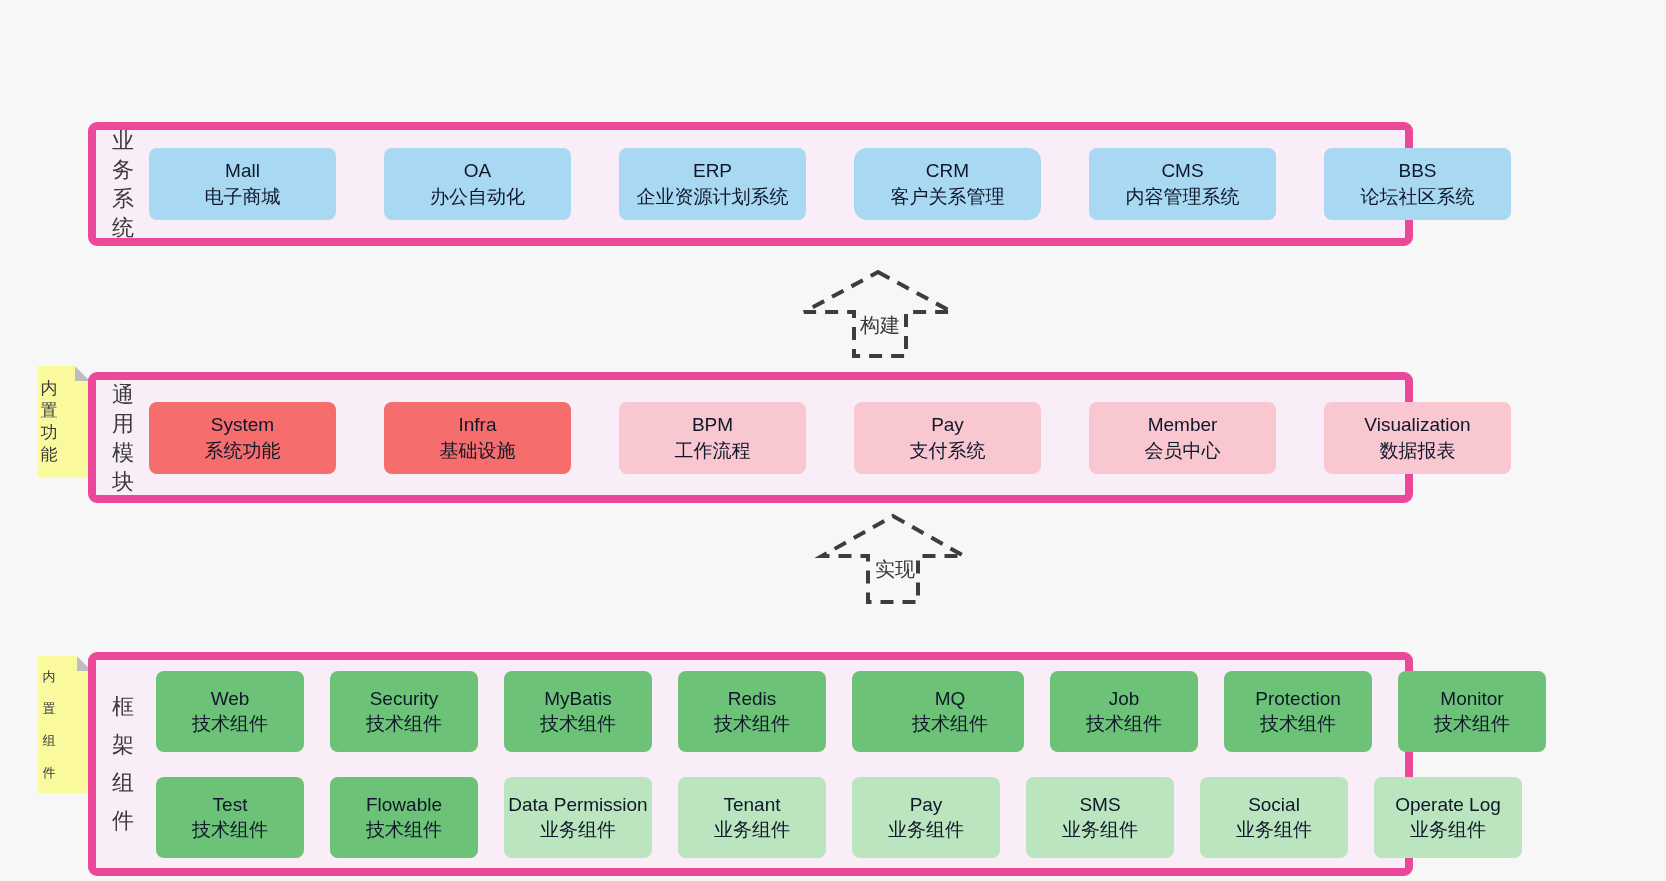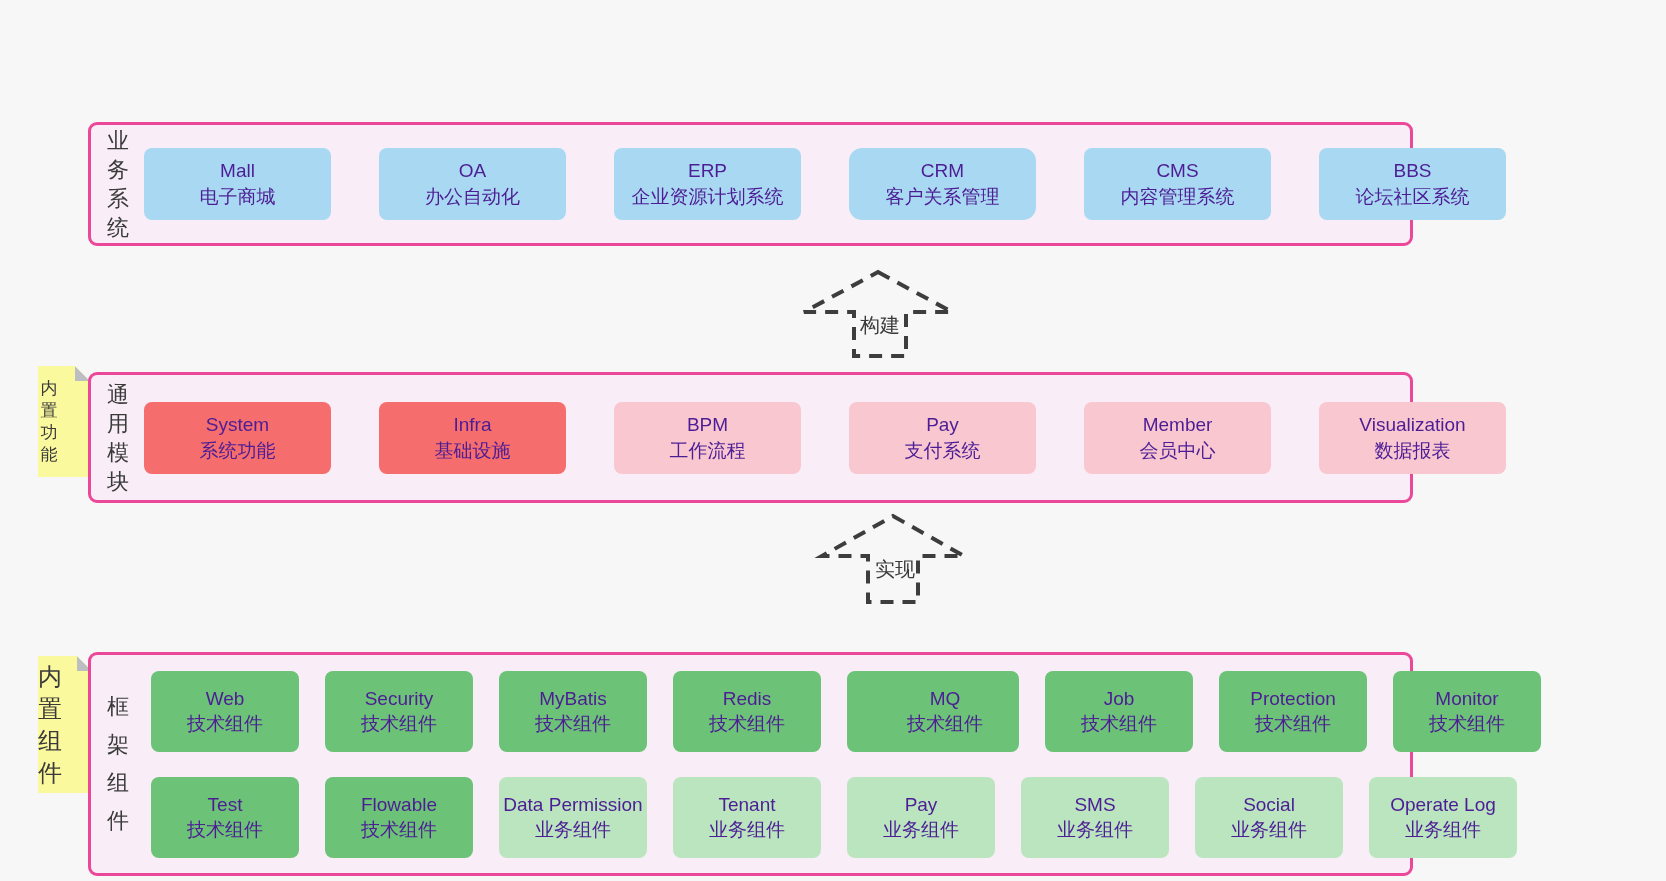--- a/index.html
+++ b/index.html
@@ -4,58 +4,58 @@
 <style>
   html,body{margin:0;padding:0;background:#f7f7f7;}
   .canvas{
     position:relative;width:1666px;height:881px;overflow:hidden;
     background:#f7f7f7;color:#3a3a3a;
     font-family:"Liberation Sans","DejaVu Sans",sans-serif;
   }
   
   .layer{
     position:absolute;left:88px;width:1325px;box-sizing:border-box;
-    background:#f9eef7;border:3px solid #ec4899;border-radius:9px;
+    background:#f9eef7;border:8px solid #ec4899;border-radius:9px;
     display:flex;align-items:center;z-index:2;
   }
   #layer-business{top:122px;height:124px;}
   #layer-modules{top:372px;height:131px;}
   #layer-components{top:652px;height:224px;}
   .layer-label{
     flex:none;width:28px;margin-left:13px;
     font-size:22px;line-height:29px;text-align:center;
     word-break:break-all;color:#3a3a3a;
   }
   #layer-components .layer-label{line-height:38px;}
   .rows{flex:1;display:flex;flex-direction:column;justify-content:center;gap:25px;}
   .row{display:flex;gap:48px;margin-left:12px;}
   #layer-components .row{gap:26px;margin-left:19px;}
   
   .box{
     flex:none;width:187px;height:72px;border-radius:8px;
     display:flex;flex-direction:column;justify-content:center;
-    text-align:center;font-size:19px;line-height:26px;color:#4c1d95;align-items:center;
+    text-align:center;font-size:19px;line-height:26px;color:#0f172a;align-items:center;
   }
   #layer-components .box{width:148px;height:81px;line-height:25px;}
   
   .sticky{
     position:absolute;background:#fbf99e;z-index:1;
     display:flex;align-items:center;justify-content:flex-start;
     clip-path:polygon(0 0, calc(100% - 15px) 0, 100% 15px, 100% 100%, 0 100%);
   }
   .sticky .fold{
     position:absolute;top:0;right:0;width:15px;height:15px;
     background:#bdbec2;
     clip-path:polygon(0 0, 100% 100%, 0 100%);
   }
   .sticky-text{width:22px;text-align:center;word-break:break-all;color:#3a3a3a;}
   #sticky-modules{left:38px;top:366px;width:52px;height:111px;}
   #sticky-modules .sticky-text{font-size:17px;line-height:22px;}
   #sticky-components{left:38px;top:656px;width:54px;height:137px;}
-  #sticky-components .sticky-text{font-size:24px;line-height:32px;font-family:Liberation Serif, serif;}
+  #sticky-components .sticky-text{font-size:13px;line-height:32px;font-family:Liberation Serif, serif;}
   
   .arrow{position:absolute;z-index:0;}
   #arrow-build{left:798px;top:268px;}
   #arrow-impl{left:813px;top:510px;}
   .arrow polygon{
     fill:none;stroke:#3d3d3d;stroke-width:4;stroke-dasharray:13 9;stroke-linejoin:miter;
   }
   .arrow text{
     font-family:"Liberation Sans","DejaVu Sans",sans-serif;
     font-size:20px;fill:#3a3a3a;text-anchor:middle;

